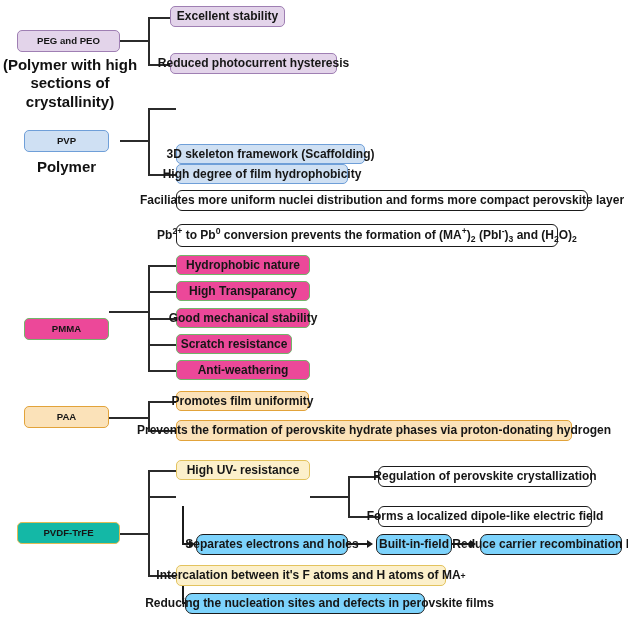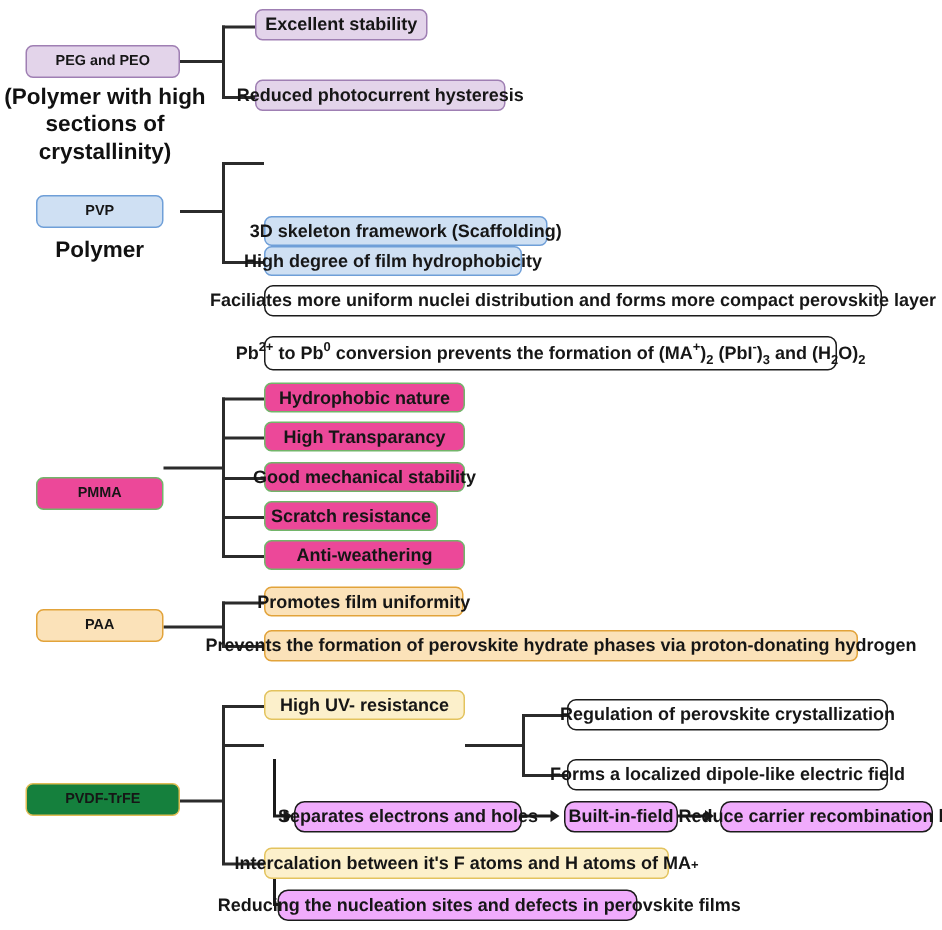--- a/index.html
+++ b/index.html
@@ -34,24 +34,24 @@
   }
 
   
   .root{ font-size:9.6px; }
 
   
   .purple{ background:#e3d4ea; border:1.2px solid #9f7fb3; }
   .blue  { background:#cfe0f3; border:1.2px solid #6f9fd8; }
   .green { background:#ec4899; border:1.2px solid #72b56a; }
   .orange{ background:#fbe2b9; border:1.2px solid #e2a33a; }
-  .cream { background:#15803d; border:1.2px solid #e0bc55; }
+  .cream { background:#14b8a6; border:1.2px solid #e0bc55; }
   .creamlite{ background:#fcf0cb; border:1.2px solid #e3c35e; }
   .white { background:#ffffff; border:1.6px solid #1b1b1b; border-radius:6px;}
-  .whiteR{ background:#f0abfc; border:1.6px solid #1b1b1b; border-radius:7px;}
+  .whiteR{ background:#7dd3fc; border:1.6px solid #1b1b1b; border-radius:7px;}
 
   
   .caption{
     position:absolute;
     font-size:15px;
     font-weight:bold;
     color:#111;
     text-align:center;
     line-height:1.22;
     z-index:2;

